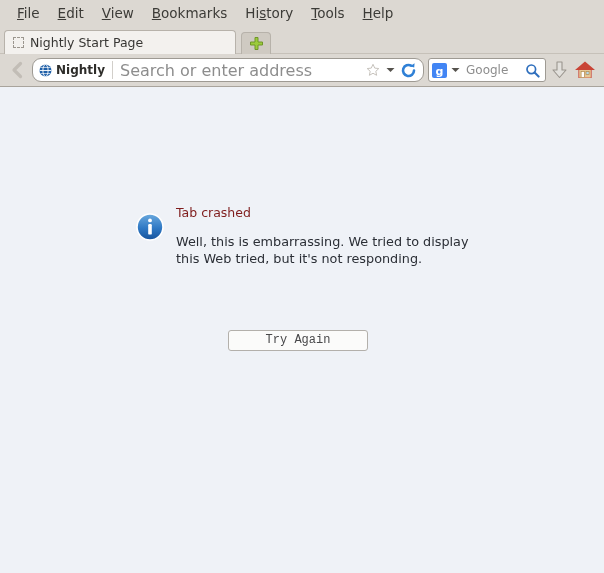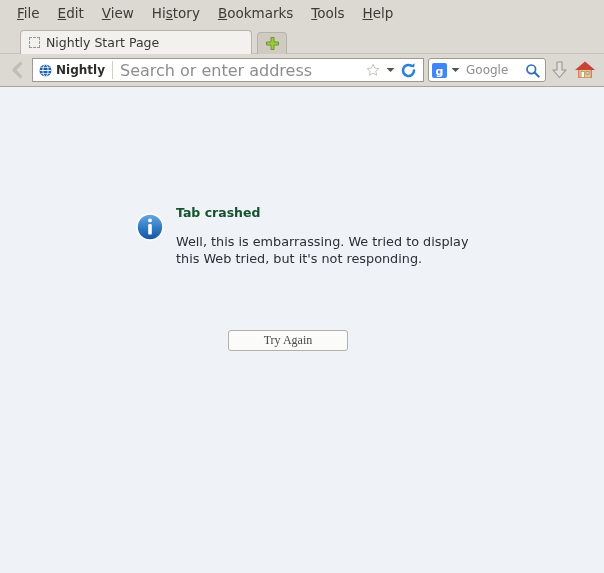--- a/index.html
+++ b/index.html
@@ -43,21 +43,21 @@
   .menu-item u {
     text-decoration: underline;
   }
 
   
   .tabstrip {
     height: 27px;
     background: #dcd8d2;
     display: flex;
     align-items: flex-end;
-    padding-left: 20px;
+    padding-left: 4px;
     flex: 0 0 auto;
     position: relative;
   }
   .tab {
     height: 24px;
     min-width: 232px;
     max-width: 232px;
     background: #f3f1ee;
     border: 1px solid #b7b2aa;
     border-bottom: none;
@@ -124,21 +124,21 @@
     justify-content: center;
     flex: 0 0 auto;
     cursor: pointer;
   }
 
   .urlbar {
     flex: 1 1 auto;
     height: 24px;
     background: #ffffff;
     border: 1px solid #9e9a93;
-    border-radius: 0;
+    border-radius: 9px;
     display: flex;
     align-items: center;
     margin: 0 4px 0 2px;
     box-sizing: border-box;
     min-width: 0;
   }
   .identity {
     display: flex;
     align-items: center;
     padding: 0 7px 0 6px;
@@ -238,62 +238,62 @@
     height: 28px;
     flex: 0 0 auto;
     margin-top: 8px;
   }
   .crash-text {
     margin-left: 12px;
     flex: 1 1 auto;
   }
   .crash-title {
     font-size: 12.5px;
-    font-weight: bold;
-    color: #14532d;
+    font-weight: normal;
+    color: #7f1d1d;
     line-height: 16px;
     margin: 0 0 12px 0;
   }
   .crash-body {
     font-size: 12.8px;
     color: #2b2f36;
     line-height: 17px;
     margin: 0;
     max-width: 300px;
   }
   .try-again-wrap {
     margin-top: 18px;
     margin-left: 92px;
   }
   .try-again {
-    width: 120px;
+    width: 140px;
     height: 21px;
     background: #fbfbfa;
     border: 1px solid #b3b0ab;
     border-radius: 3px;
     font-size: 12px;
     color: #48484a;
-    font-family: Liberation Serif, serif;
+    font-family: Liberation Mono, monospace;
     cursor: pointer;
     padding: 0;
     line-height: 19px;
     margin-top: 45px;
   }
 </style>
 </head>
 <body>
 
 <div id="app">
 
   <div class="menubar">
     <div class="menu-item"><u>F</u>ile</div>
     <div class="menu-item"><u>E</u>dit</div>
     <div class="menu-item"><u>V</u>iew</div>
+    <div class="menu-item"><u>B</u>ookmarks</div>
     <div class="menu-item">Hi<u>s</u>tory</div>
-    <div class="menu-item"><u>B</u>ookmarks</div>
     <div class="menu-item"><u>T</u>ools</div>
     <div class="menu-item"><u>H</u>elp</div>
   </div>
 
   <div class="tabstrip">
     <div class="tab">
       <span class="tab-favicon"></span>
       <span class="tab-title">Nightly Start Page</span>
     </div>
     <div class="newtab">

